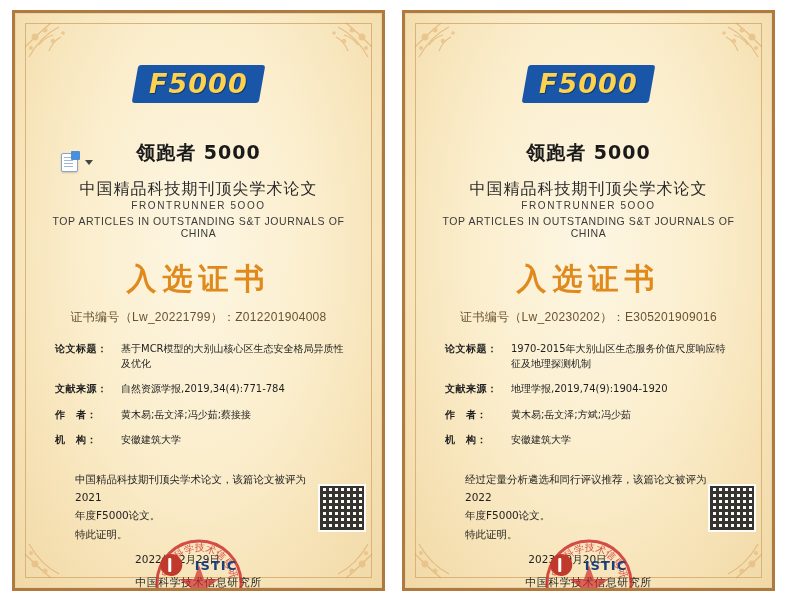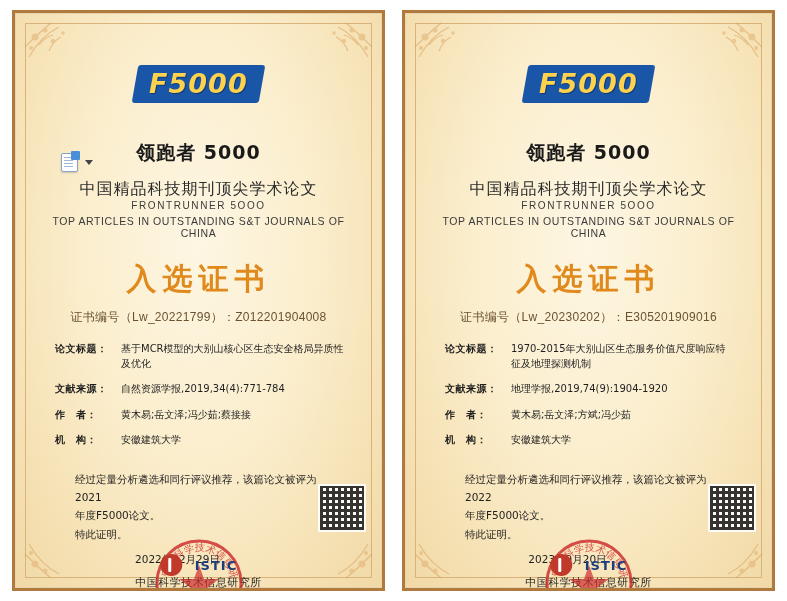--- a/index.html
+++ b/index.html
@@ -362,21 +362,21 @@
           <div class="lab">作　者：</div>
           <div class="val">黄木易;岳文泽;冯少茹;蔡接接</div>
         </div>
         <div class="field">
           <div class="lab">机　构：</div>
           <div class="val">安徽建筑大学</div>
         </div>
       </div>
 
       <div class="statement">
-        <div>经过定量分析遴选和同行评议推荐，该篇论文被评为2021</div>
+        <div>中国精品科技期刊顶尖学术论文，该篇论文被评为2021</div>
         <div>年度F5000论文。</div>
         <div>特此证明。</div>
       </div>
 
       <div class="sign-block">
         <div class="seal">
           <svg width="96" height="96" viewBox="0 0 96 96">
             <circle cx="48" cy="48" r="42" fill="none" stroke="#cc2b2b" stroke-width="3"></circle>
             <path d="M48 30 l5 14 15 0 -12 9 5 14 -13 -9 -13 9 5 -14 -12 -9 15 0 z" fill="#cc2b2b" opacity=".85"></path>
             <path id="sealArc" d="M16 48 a32 32 0 0 1 64 0" fill="none"></path>

